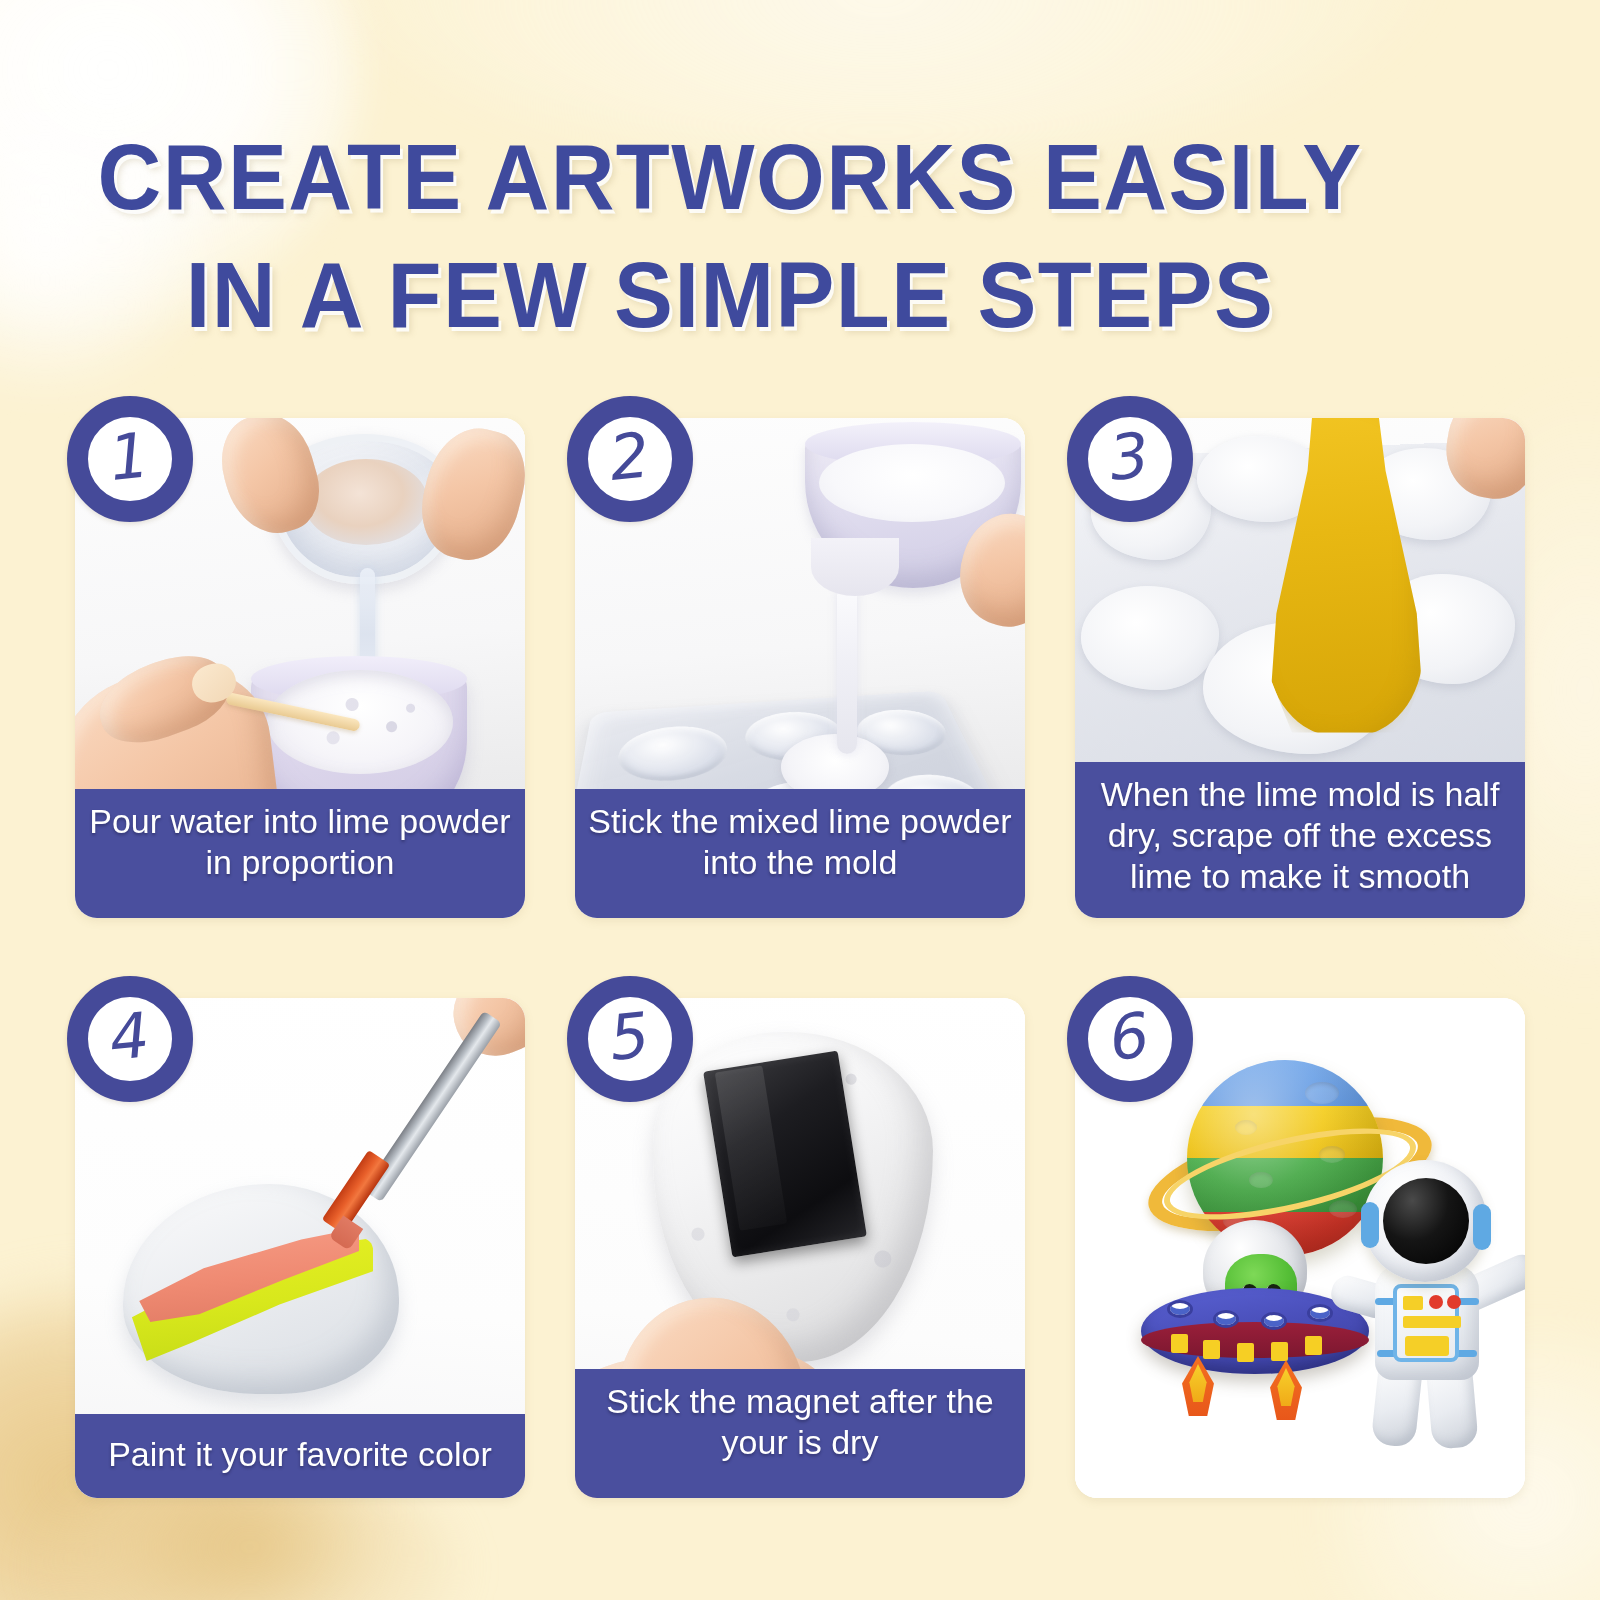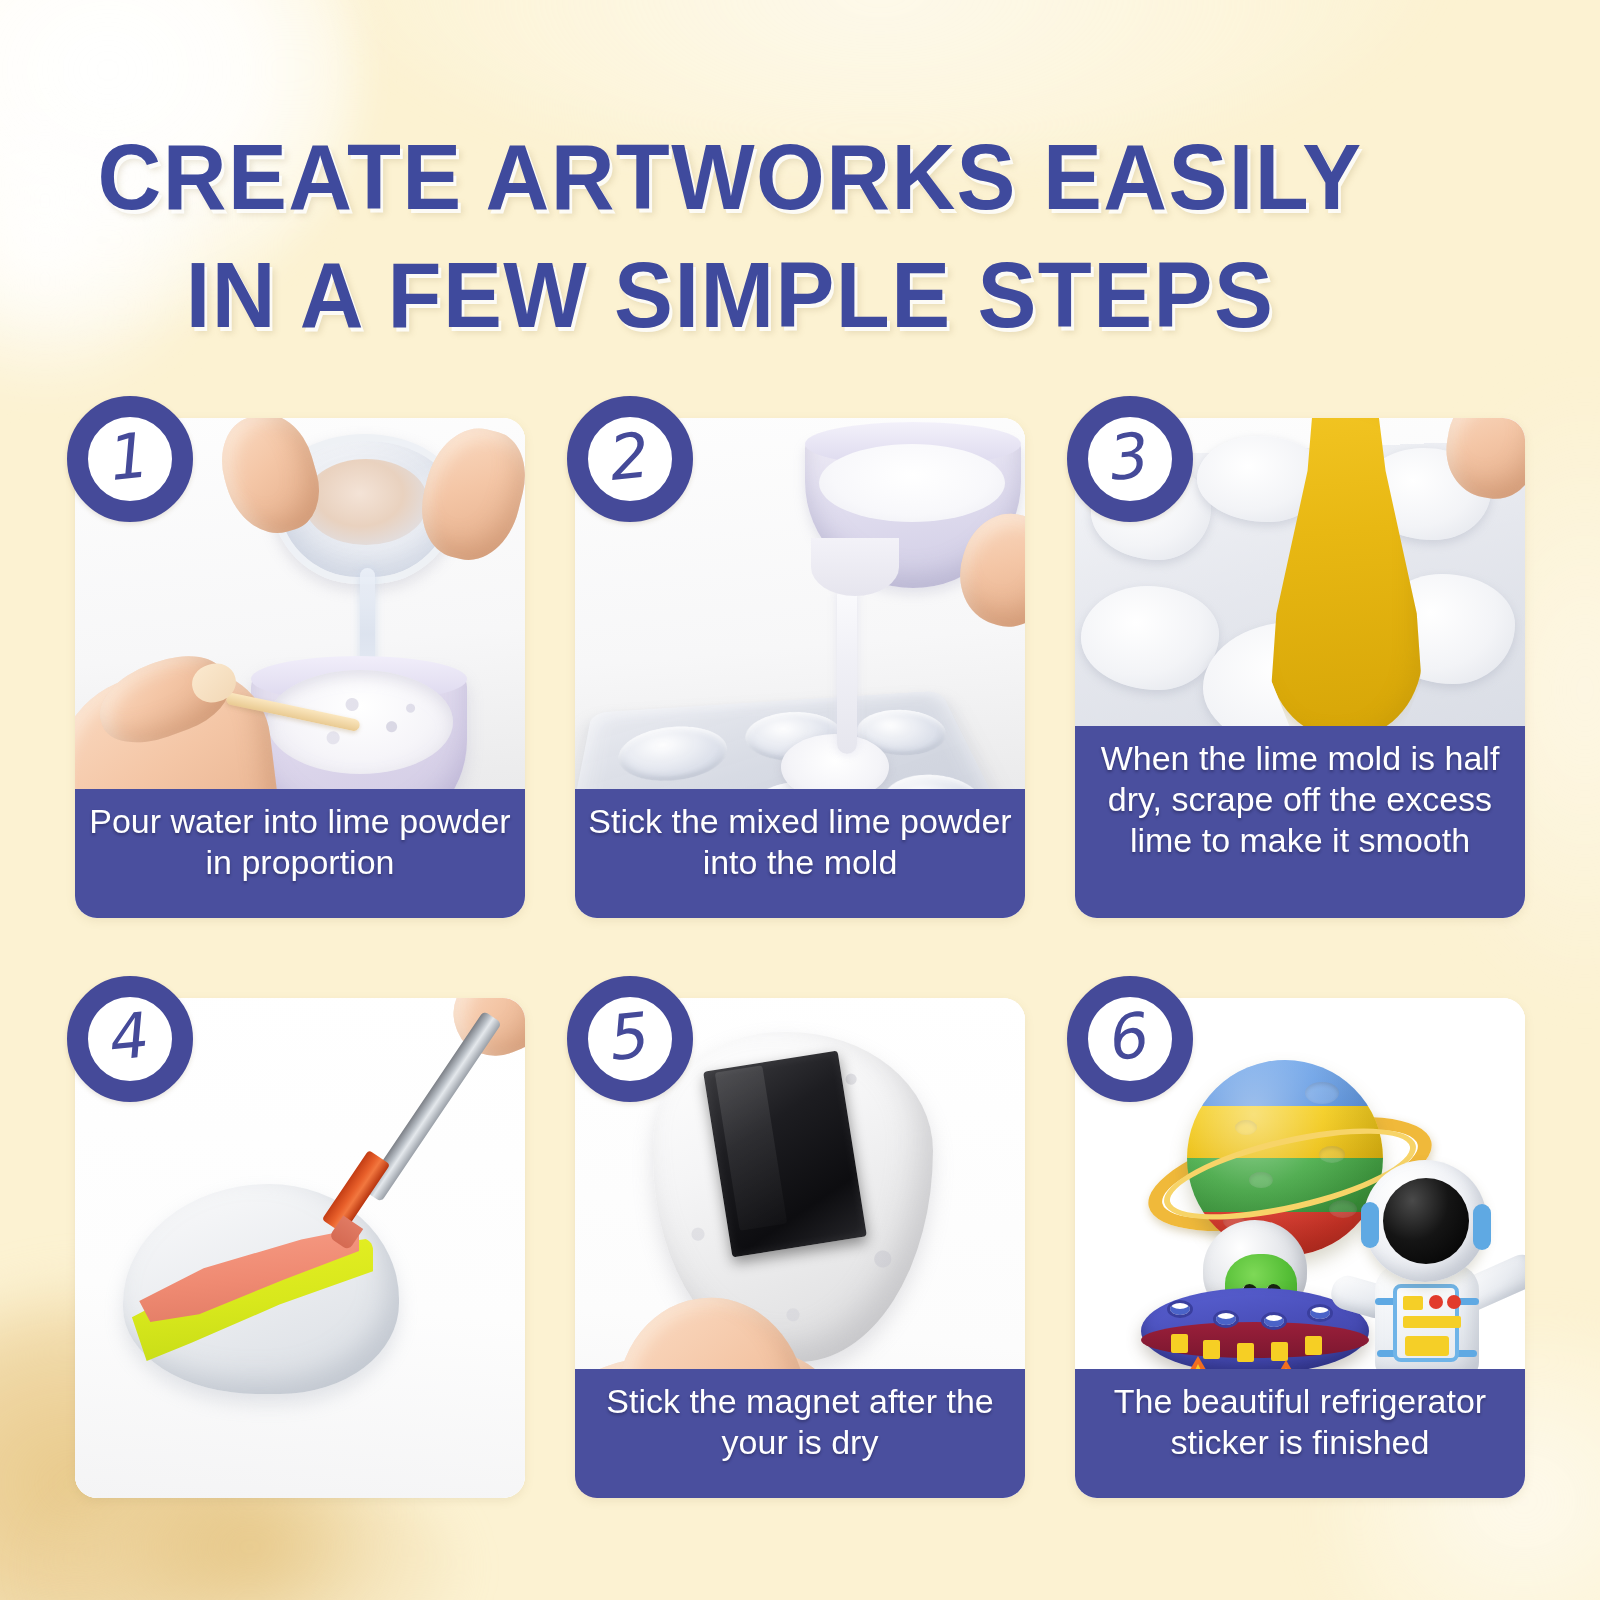--- a/index.html
+++ b/index.html
@@ -119,21 +119,21 @@
     font-size: 34px;
     line-height: 41px;
     font-weight: 400;
     text-align: center;
     padding: 12px 10px 14px;
     text-shadow: 0 2px 3px rgba(25,25,60,0.45);
     z-index: 3;
   }
   .caption.lines-1 { height: 84px; padding-top: 20px; }
   .caption.lines-2 { height: 129px; }
-  .caption.lines-3 { height: 192px; }
+  .caption.lines-3 { height: 156px; }
 
   
   .badge {
     position: absolute;
     left: -8px; top: -22px;
     width: 126px; height: 126px;
     border-radius: 50%;
     background: #ffffff;
     border: 21px solid #454a99;
     z-index: 6;
@@ -669,20 +669,21 @@
           <div class="backdrop-studio" style="background:linear-gradient(185deg,#ffffff 0%,#fdfdfd 60%,#f4f4f5 100%);"></div>
           <div class="s4-stone"></div>
           <div class="s4-stripe-yellow"></div>
           <div class="s4-stripe-salmon"></div>
           <div class="hand s4-finger"></div>
           <div class="s4-brush-handle"></div>
           <div class="s4-brush-ferrule"></div>
           <div class="s4-brush-tip"></div>
         </div>
       </div>
+      <div class="caption lines-1">Paint it your favorite color</div>
       <div class="badge">
         <span class="badge-num">4</span>
       </div>
     </div>
 
     <div class="step-card">
       <div class="card-photo">
         <div class="scene">
           <div class="backdrop-studio" style="background:linear-gradient(185deg,#ffffff 0%,#fcfcfc 65%,#f3f3f4 100%);"></div>
           <div class="s5-stone"></div>
@@ -754,20 +755,19 @@
             <div class="s6-led" style="left:50px; top:7px;  width:14px; height:14px; background:#e23b2c; border-radius:50%;"></div>
             <div class="s6-led" style="left:6px;  top:28px; width:58px; height:12px; background:#f5cf27;"></div>
             <div class="s6-led" style="left:8px;  top:48px; width:44px; height:20px; background:#f5cf27; border-radius:3px;"></div>
           </div>
           <div class="s6-astro-head"></div>
           <div class="s6-astro-visor"></div>
           <div class="s6-trim" style="left:286px; top:204px; width:18px; height:46px; border-radius:9px;"></div>
           <div class="s6-trim" style="left:398px; top:206px; width:18px; height:46px; border-radius:9px;"></div>
         </div>
       </div>
-      <div class="caption lines-2">The beautiful refrigerator sticker is finished</div>
       <div class="badge">
         <span class="badge-num">6</span>
       </div>
     </div>
 
   </div>
 </div>
 
 </body></html>

